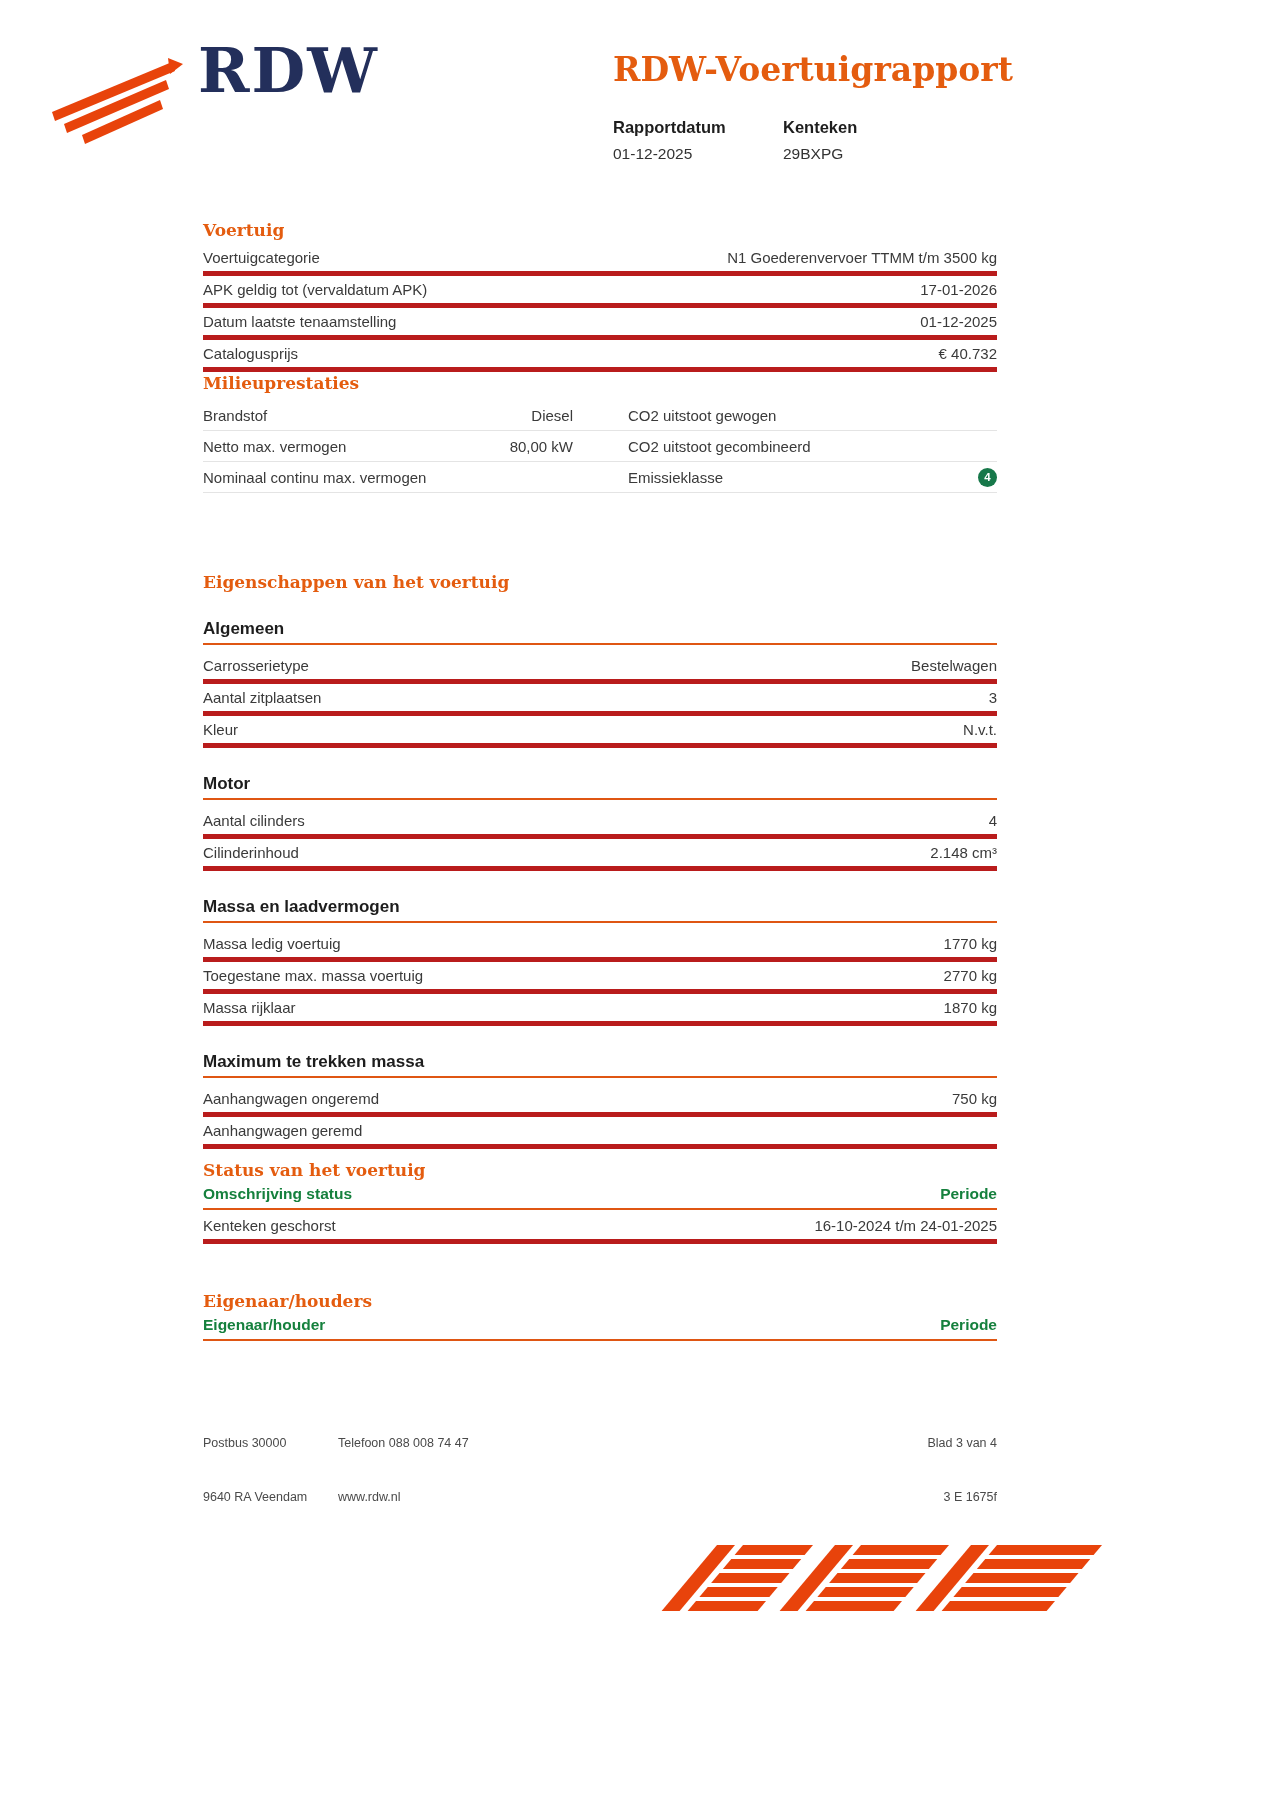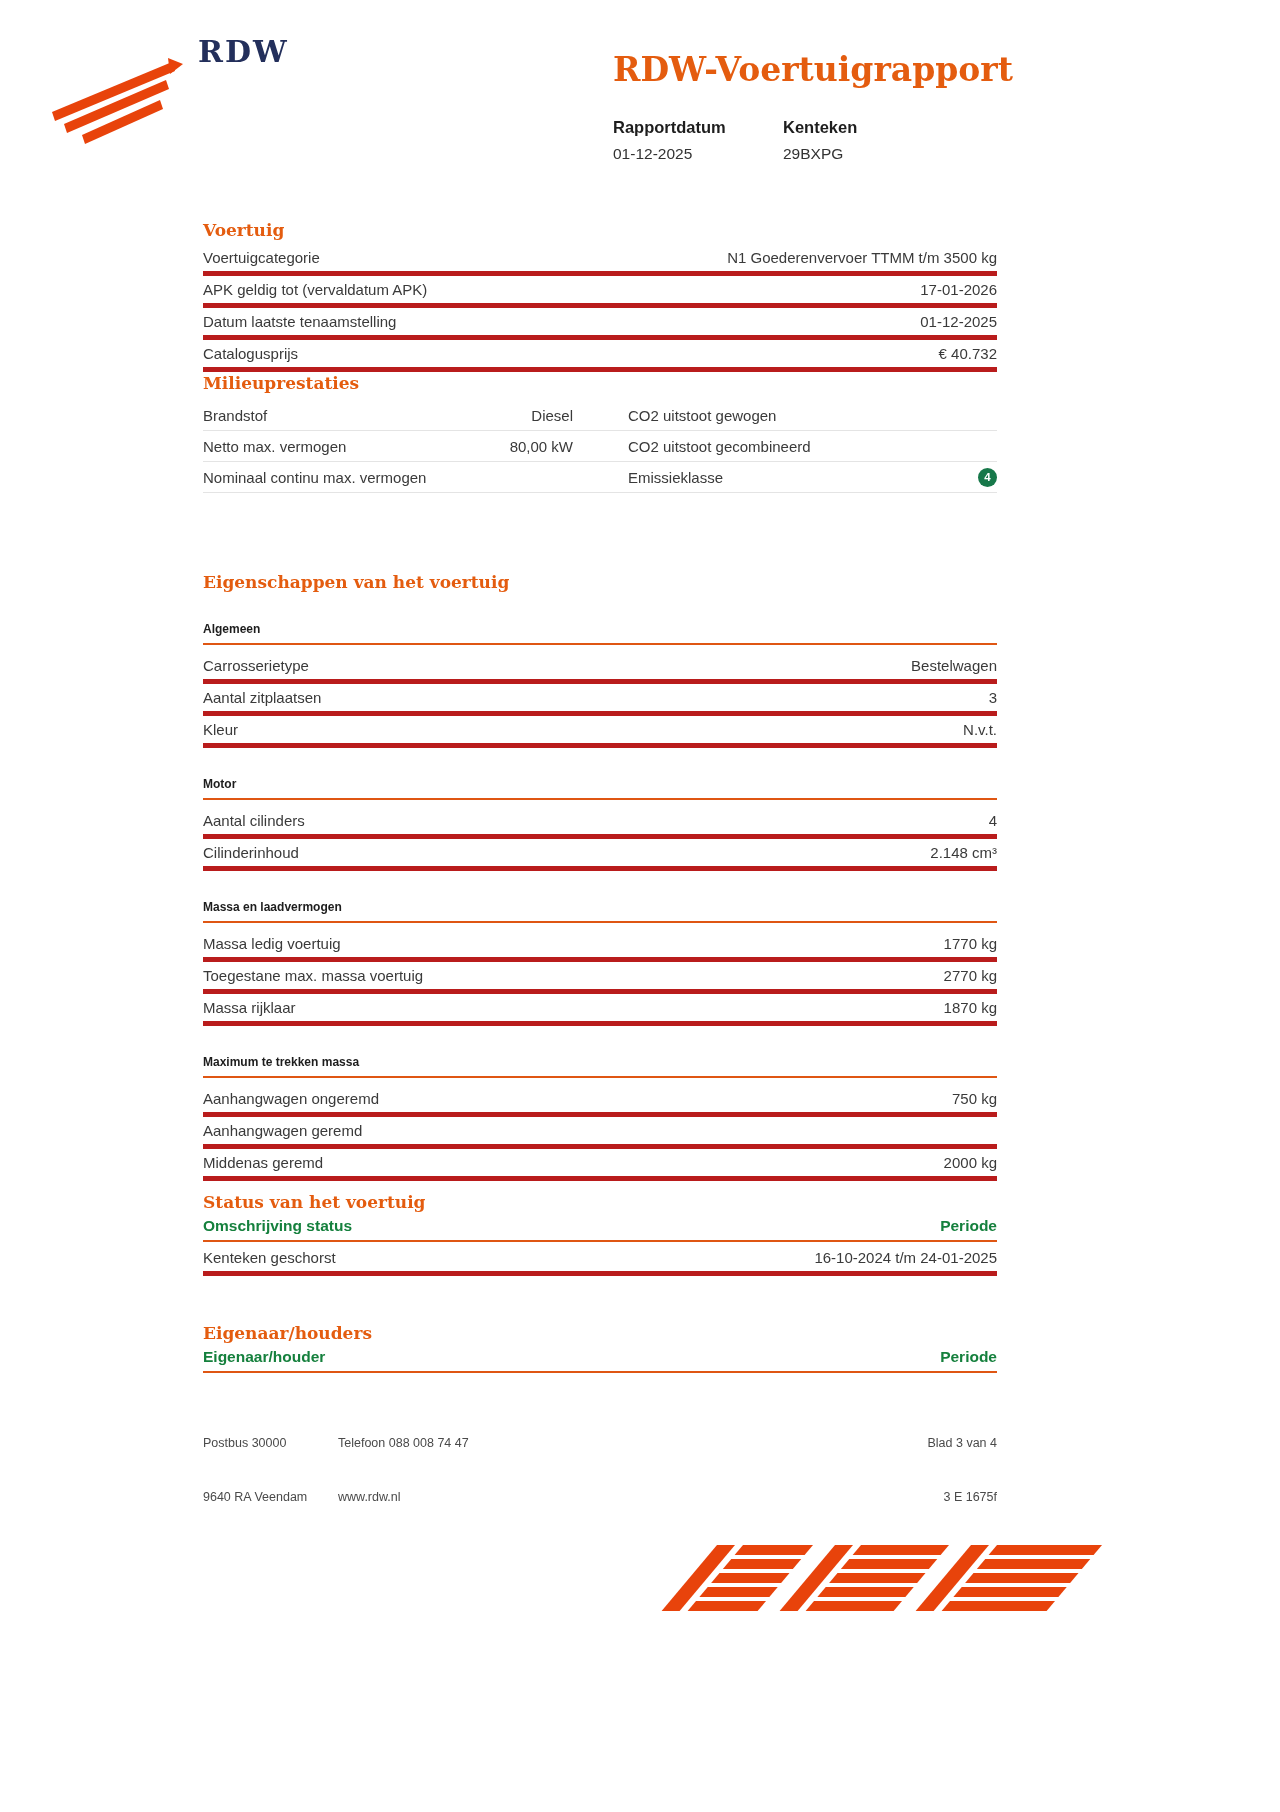--- a/index.html
+++ b/index.html
@@ -11,21 +11,21 @@
     overflow: hidden;
     font-family: "Liberation Sans", sans-serif;
     color: #3a3a3a;
   }
 
   
   .logo-mark { position: absolute; left: 48px; top: 56px; width: 135px; height: 90px; }
   .logo-text {
     position: absolute; left: 198px; top: 34px;
     font-family: "DejaVu Serif", serif;
-    font-weight: bold; font-size: 30px; letter-spacing: 2px;
+    font-weight: bold; font-size: 62px; letter-spacing: 2px;
     color: #232f5b;
   }
   .doc-title {
     position: absolute; left: 613px; top: 50px;
     font-family: "DejaVu Serif", serif;
     font-weight: bold; font-size: 33px;
     color: #e45c0f; white-space: nowrap;
   }
   .meta { position: absolute; left: 613px; top: 116px; display: flex; }
   .meta-col { width: 170px; }
@@ -75,21 +75,21 @@
     width: 19px; height: 19px; border-radius: 50%;
     background: #17784a; color: #ffffff;
     font-size: 11.5px; font-weight: bold;
     display: inline-flex; align-items: center; justify-content: center;
   }
 
   
   .subsection { margin-top: 26px; }
   .subsection:first-of-type { margin-top: 6px; }
   .subsec-title {
-    font-size: 12px; font-weight: bold; color: #1d1d1d;
+    font-size: 17px; font-weight: bold; color: #1d1d1d;
     line-height: 20px; padding-bottom: 4px;
     border-bottom: 2px solid #df5613;
   }
   .subsec-rows { margin-top: 7px; }
 
   
   .hdr-row {
     display: flex; justify-content: space-between;
     font-size: 15.5px; font-weight: bold; color: #15803d;
     line-height: 20px; padding-bottom: 4px; margin-top: 2px;
@@ -243,24 +243,20 @@
         <div class="subsec-title">Maximum te trekken massa</div>
         <div class="subsec-rows">
           <div class="row">
             <span class="lbl">Aanhangwagen ongeremd</span>
             <span class="val">750 kg</span>
           </div>
           <div class="row">
             <span class="lbl">Aanhangwagen geremd</span>
             <span class="val"></span>
           </div>
-          <div class="row">
-            <span class="lbl">Middenas geremd</span>
-            <span class="val">2000 kg</span>
-          </div>
         </div>
       </div>
     </div>
 
     <div id="sec-status">
       <div class="section-heading">Status van het voertuig</div>
       <div class="hdr-row">
         <span>Omschrijving status</span>
         <span>Periode</span>
       </div>

